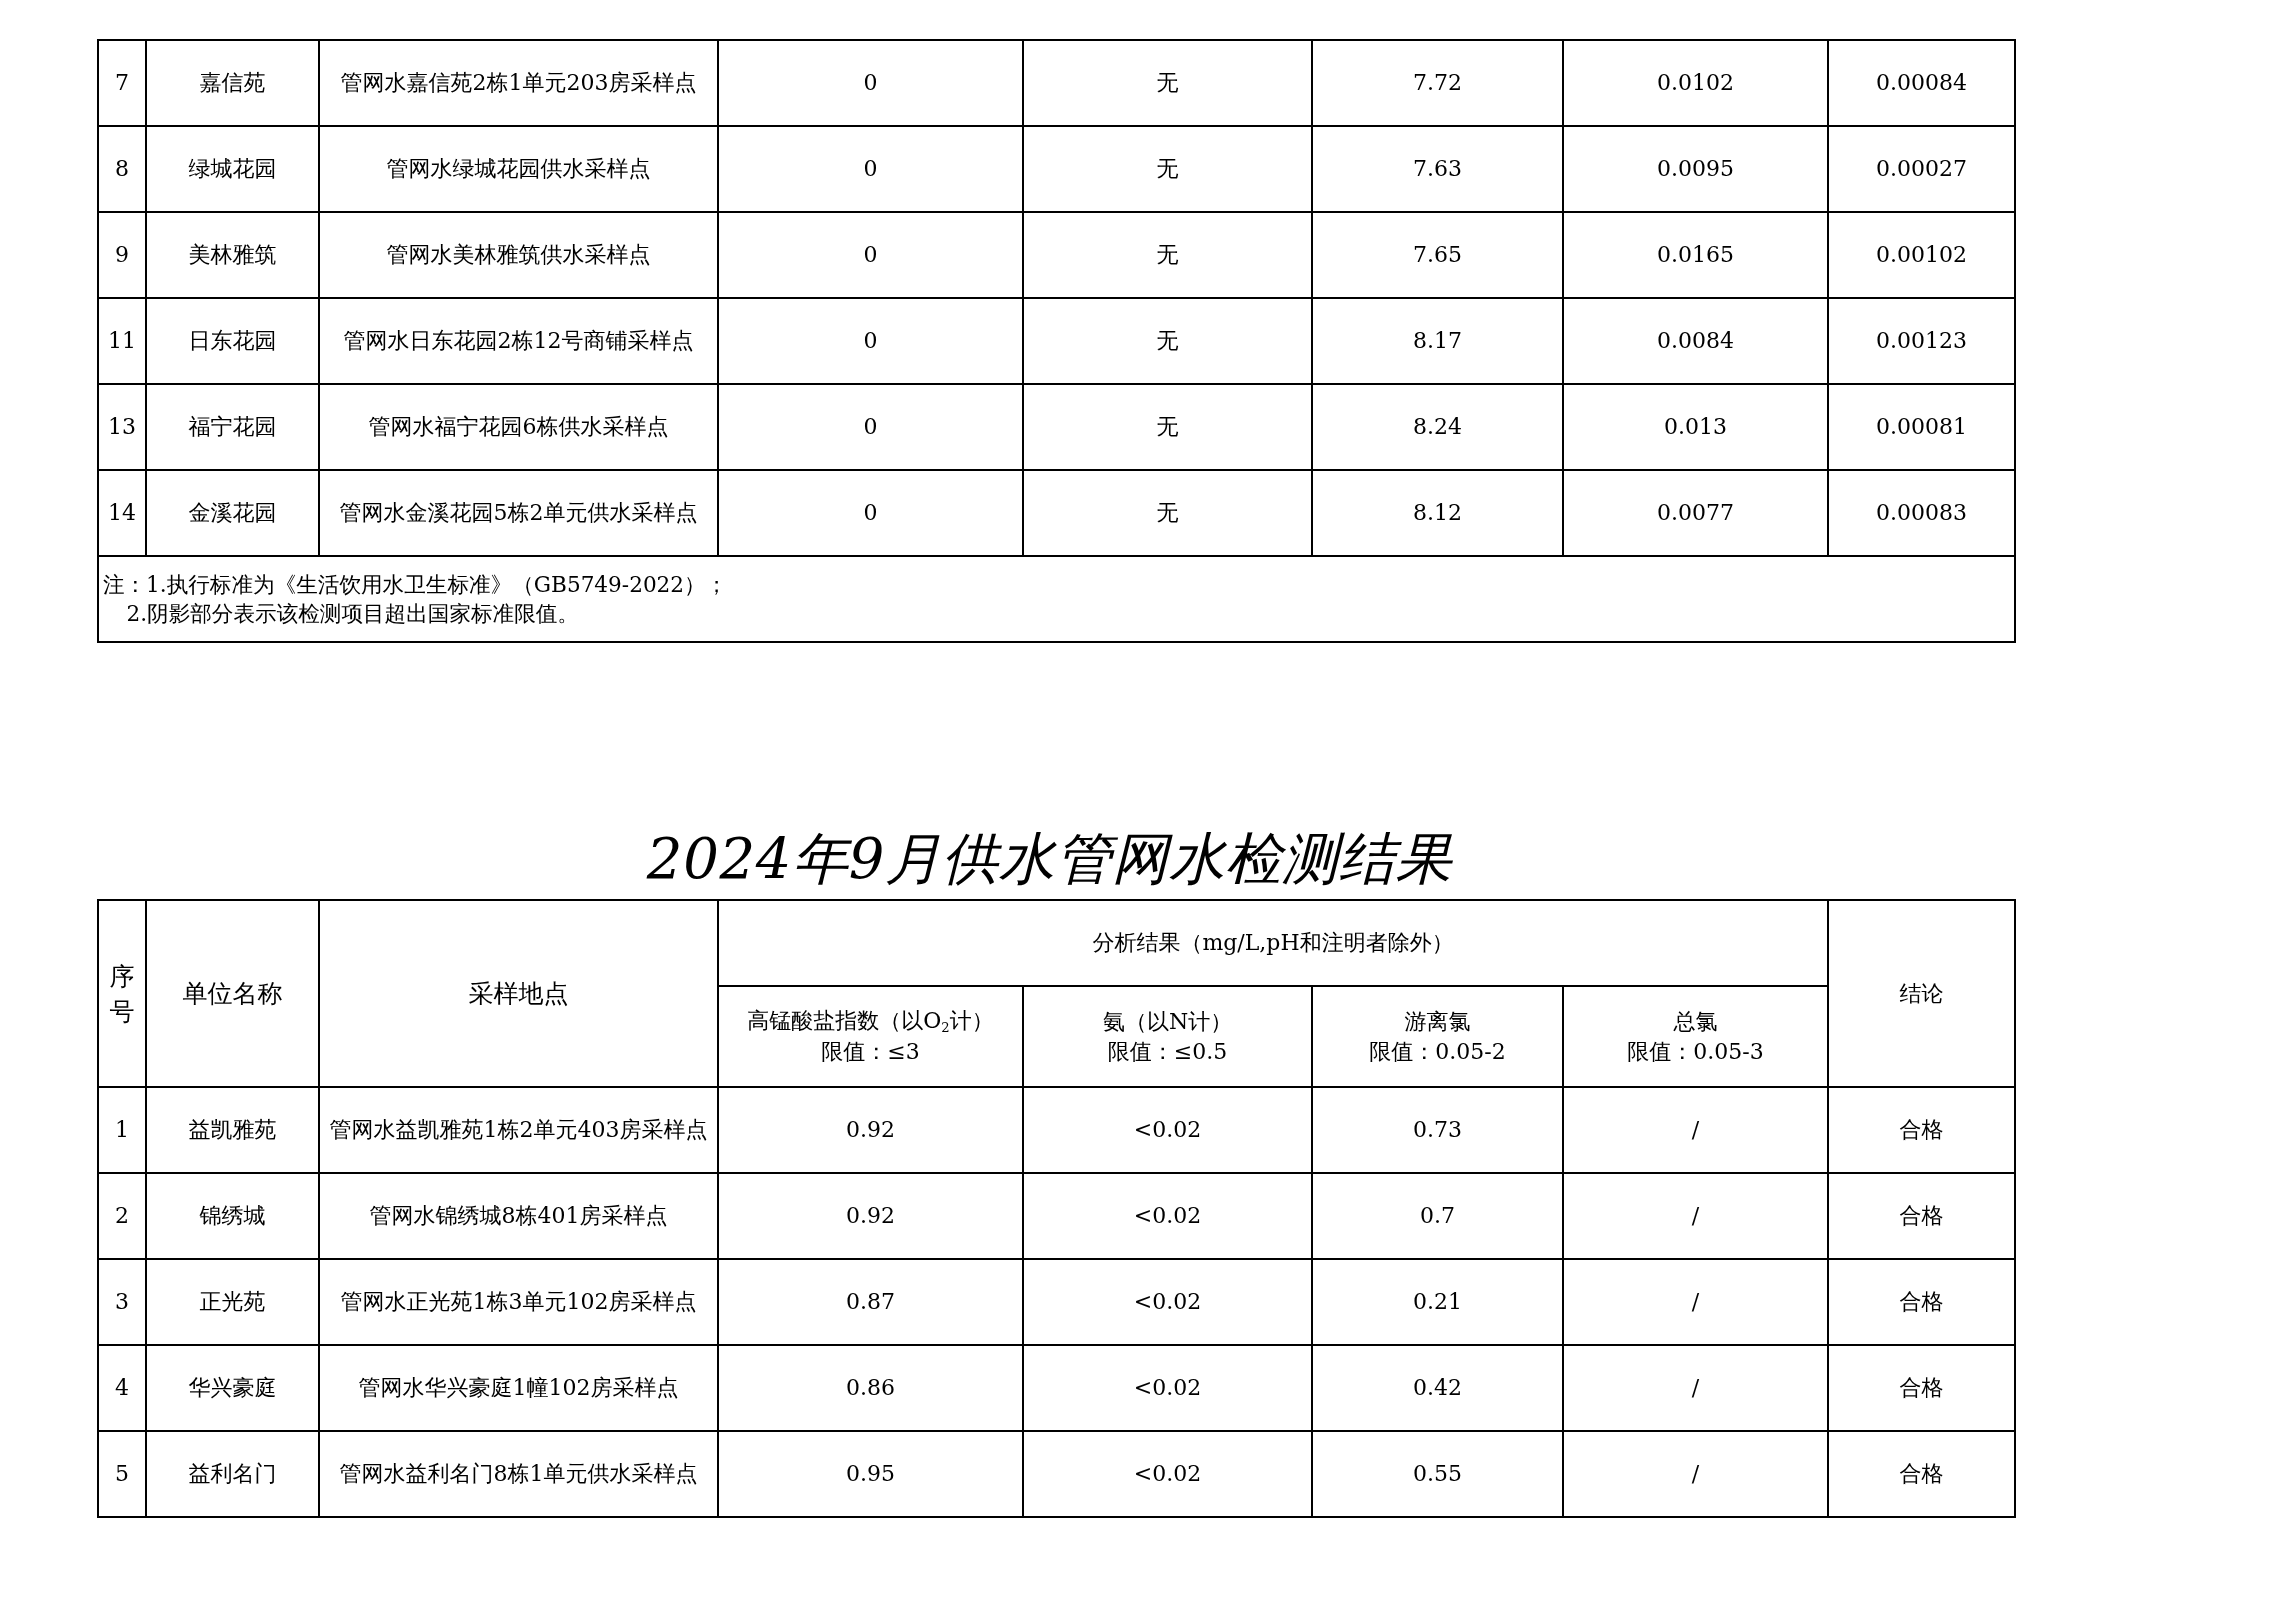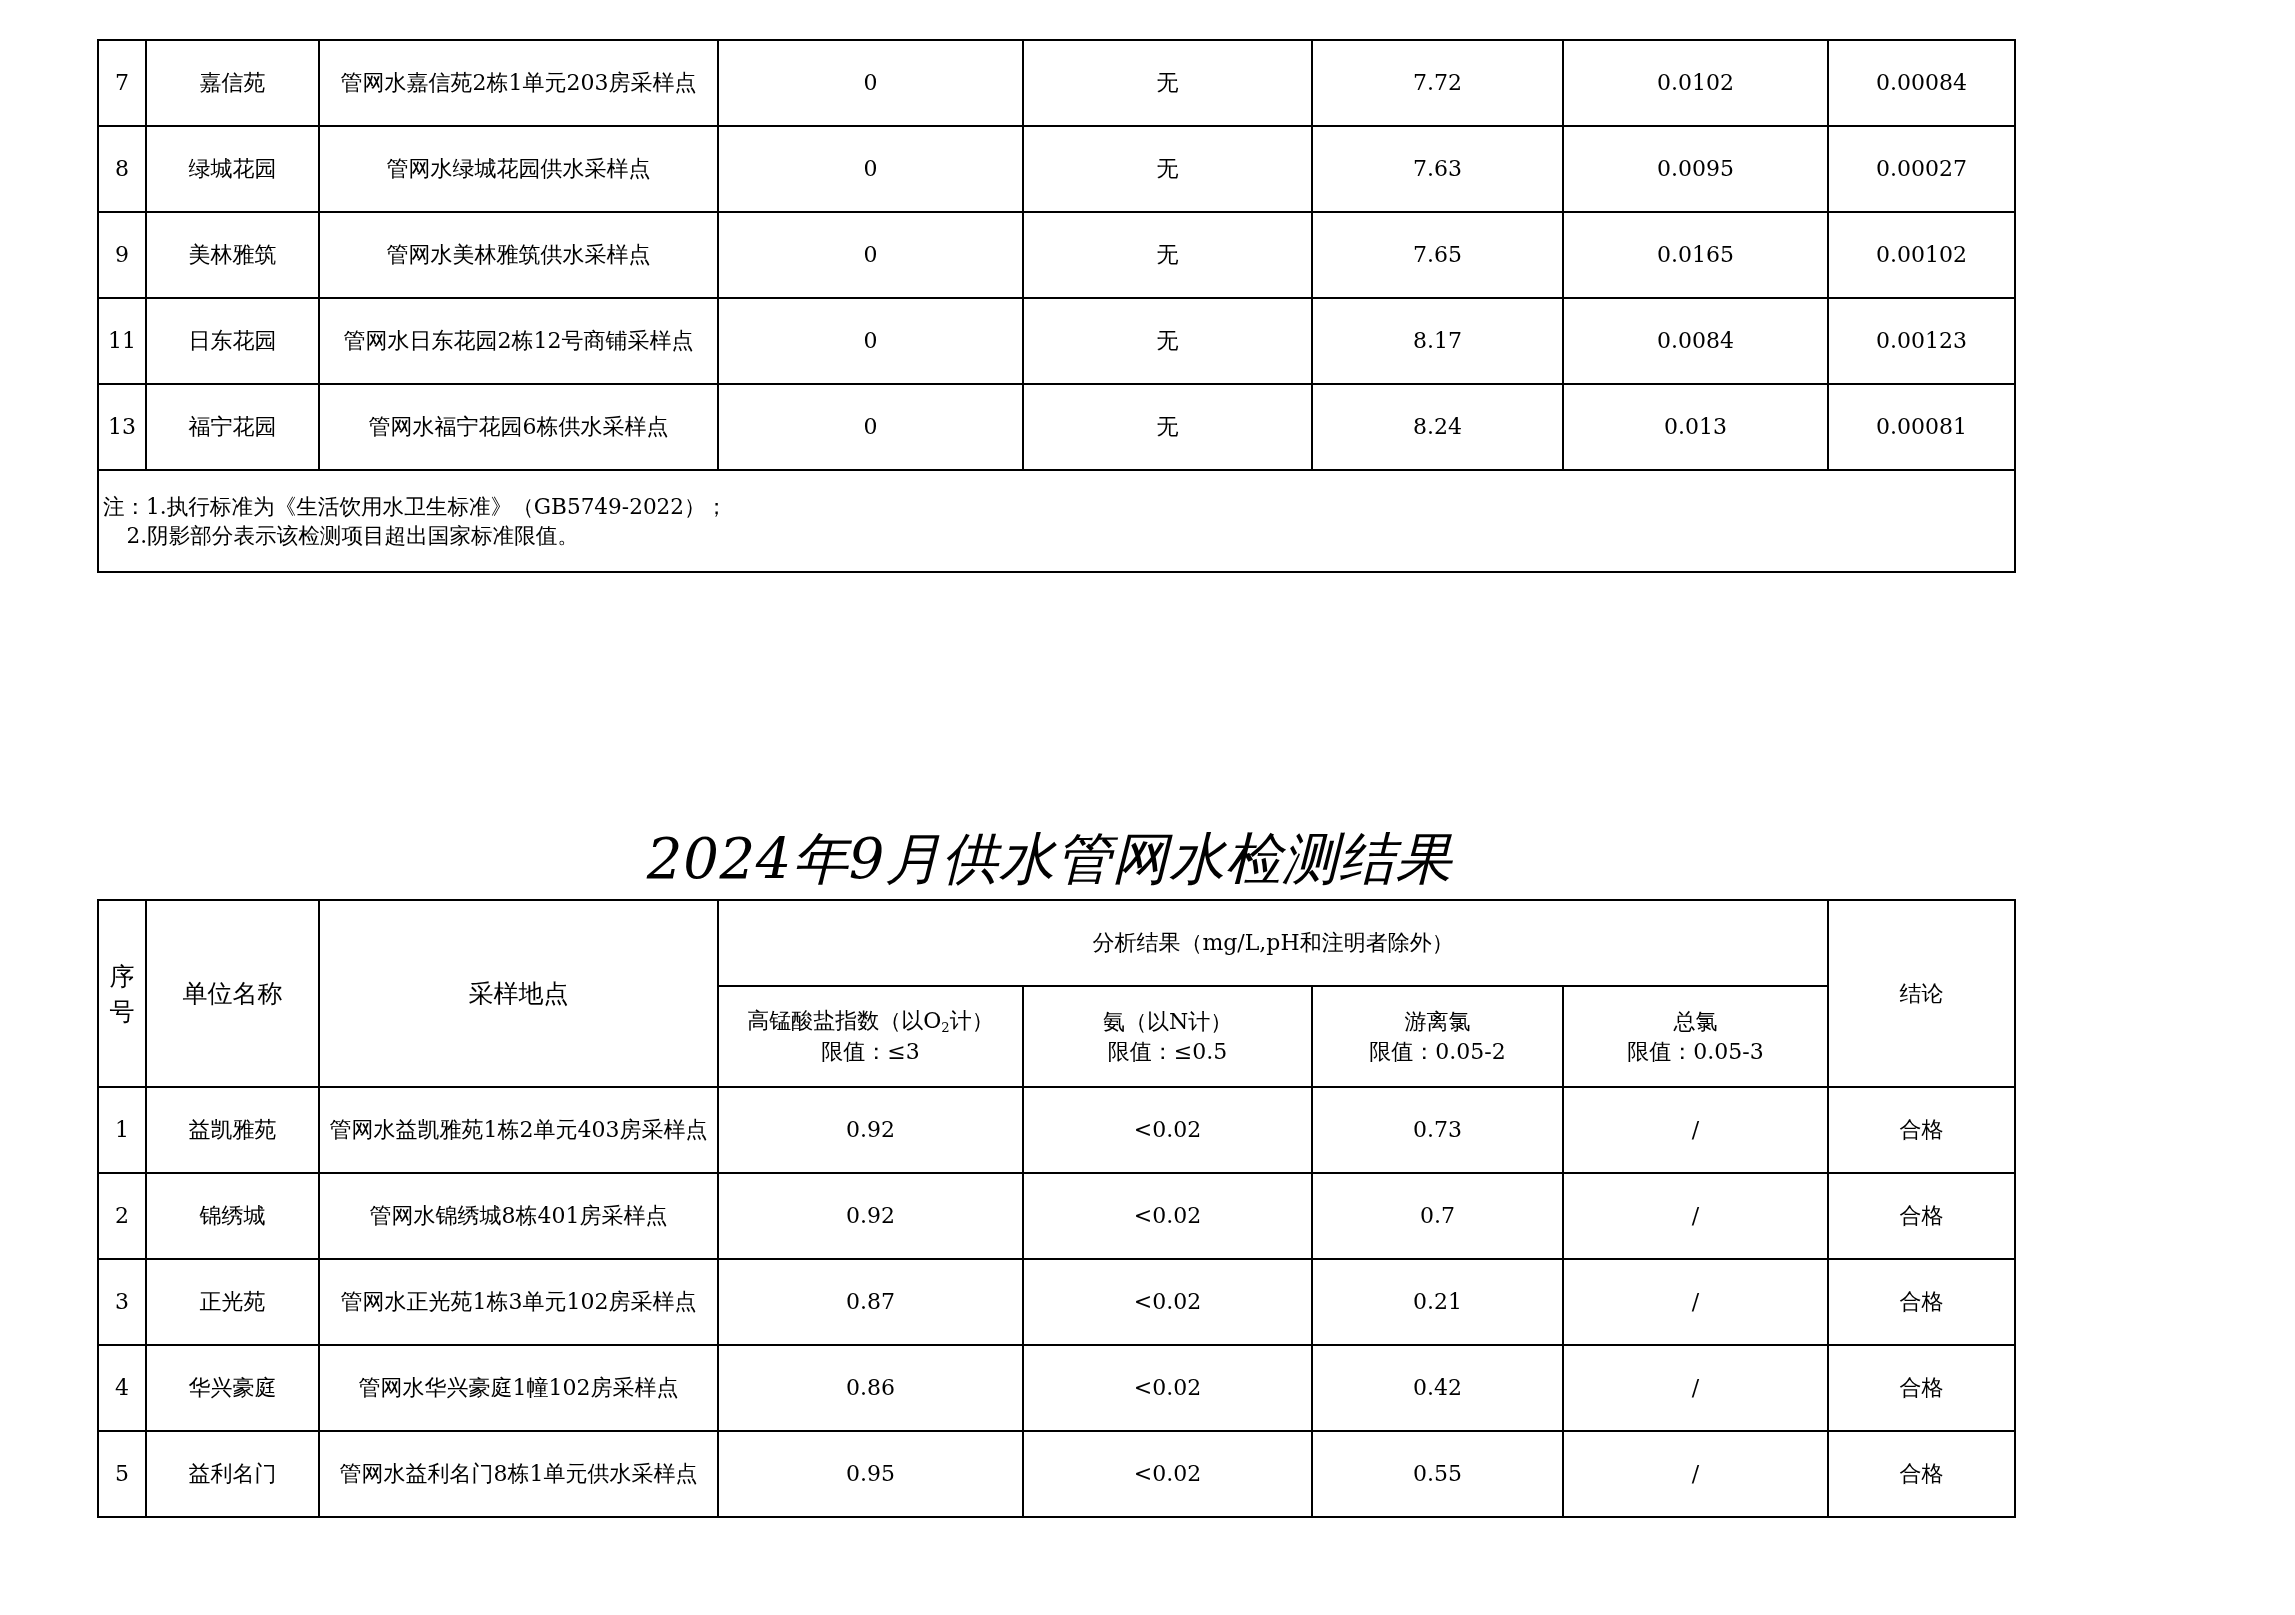--- a/index.html
+++ b/index.html
@@ -4,21 +4,21 @@
 <style>
   html, body { margin:0; padding:0; background:#ffffff; }
   body { width:2295px; height:1615px; position:relative; overflow:hidden;
          font-family:"DejaVu Serif","Liberation Serif",serif; color:#000; }
   table { position:absolute; border-collapse:collapse; table-layout:fixed; }
   td, th { border:2px solid #000; text-align:center; vertical-align:middle;
            padding:0; font-weight:normal; font-size:22px; line-height:1.35; }
   td.thin-l { border-left-width:0.7px;margin-left:8px; }
   #table-top { left:97px; top:39px; width:1917px; }
   #table-top tr.data-row { height:86px; }
-  #table-top tr.note-row { height:102px;padding-left:22px; }
+  #table-top tr.note-row { height:86px;padding-left:22px; }
   td.note-cell { text-align:left; padding-left:3.9px; font-size:21.6px; line-height:1.35; }
   .note-line2 { padding-left:23.6px; }
   #doc-title { position:absolute; left:91px; width:1917px; top:823px; height:72px;
                text-align:center; font-size:56px; line-height:72px; letter-spacing:0.7px;
                font-family:"DejaVu Serif","Liberation Serif",serif;font-style:italic; }
   #table-bottom { left:97px; top:899px; width:1917px; }
   #table-bottom tr.head-1 { height:86px; }
   #table-bottom tr.head-2 { height:101px; }
   #table-bottom tr.data-row { height:86px; }
   .vert { display:inline-block; width:26px; line-height:1.4; font-size:25px; }
@@ -82,20 +82,30 @@
     </tr>
     <tr class="data-row">
       <td>13</td>
       <td>福宁花园</td>
       <td>管网水福宁花园6栋供水采样点</td>
       <td>0</td>
       <td>无</td>
       <td class="thin-l">8.24</td>
       <td>0.013</td>
       <td>0.00081</td>
+    </tr>
+    <tr class="data-row">
+      <td>14</td>
+      <td>金溪花园</td>
+      <td>管网水金溪花园5栋2单元供水采样点</td>
+      <td>0</td>
+      <td>无</td>
+      <td class="thin-l">8.12</td>
+      <td>0.0077</td>
+      <td>0.00083</td>
     </tr>
     <tr class="note-row">
       <td class="note-cell" colspan="8">
         <div>注：1.执行标准为《生活饮用水卫生标准》（GB5749-2022）；</div>
         <div class="note-line2">2.阴影部分表示该检测项目超出国家标准限值。</div>
       </td>
     </tr>
   </tbody>
 </table>
 

